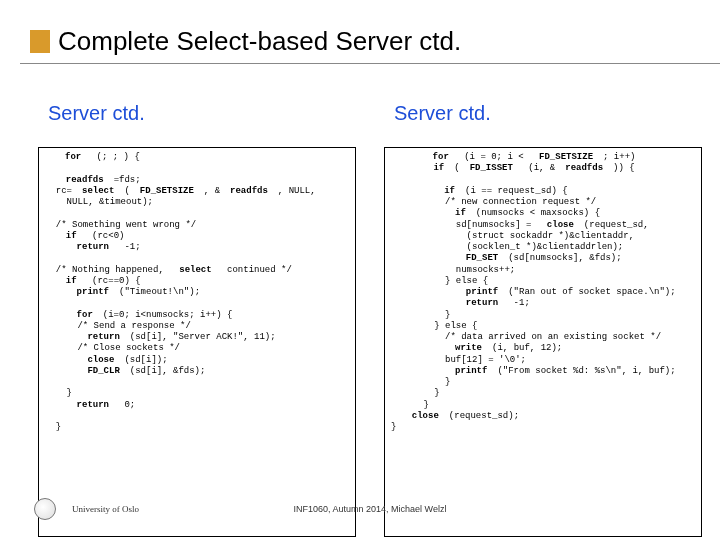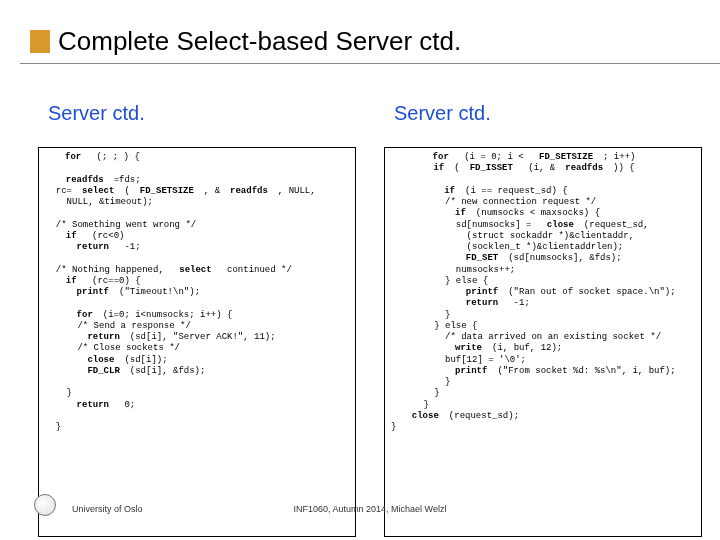--- a/index.html
+++ b/index.html
@@ -59,23 +59,24 @@
     bottom: 6px;
     left: 0;
     right: 0;
     display: flex;
     align-items: center;
     font-size: 9px;
     color: #333;
   }
   .footer-left {
     display: flex;
-    align-items: flex-start;
+    align-items: center;
     gap: 6px;
     padding-left: 14px;
+    font-family: Liberation Serif, serif;
   }
   .seal {
     width: 16px; height: 16px;
     border: 1px solid #777;
     border-radius: 50%;
     background: radial-gradient(circle at 40% 40%, #fff, #ddd);
   }
   .footer-center {
     position: absolute;
     left: 50%;

